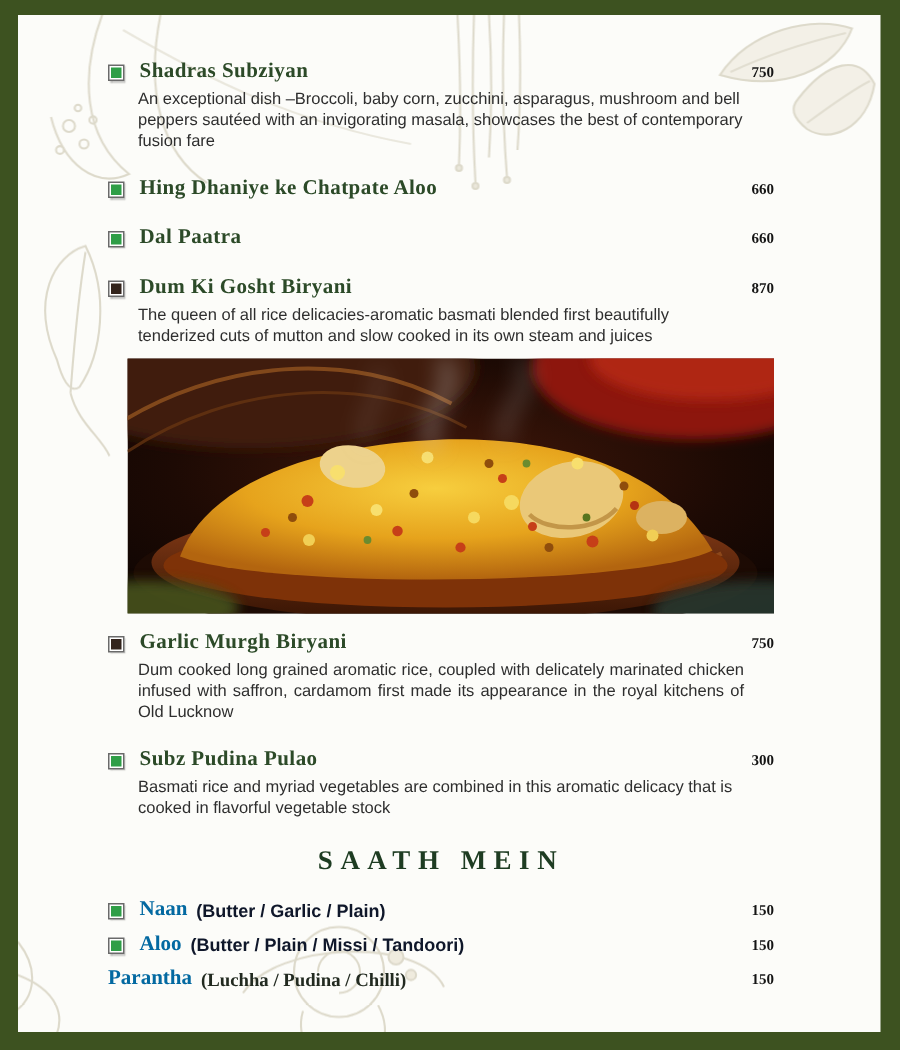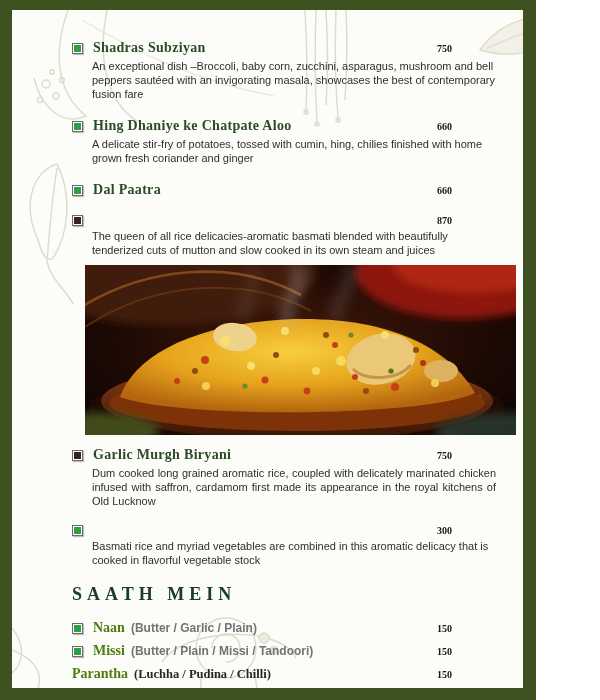--- a/index.html
+++ b/index.html
@@ -1,41 +1,41 @@
 <!DOCTYPE html>
 <html><head>
 <meta charset="utf-8">
 <style>
   html,body{margin:0;padding:0;background:#ffffff;}
   .page{
-    position:relative;width:536px;height:700px;box-sizing:border-box;
+    position:relative;width:600px;height:700px;box-sizing:border-box;
     background:#fcfcf9;
     border-style:solid;border-color:#3d5220;
     border-width:10px 13px 12px 12px;
     overflow:hidden;
     font-family:"Liberation Sans",sans-serif;
   }
   .wm{position:absolute;left:0;top:0;z-index:0;}
   .content{position:relative;z-index:1;padding:30px 71px 0 60px;}
   .item{margin-bottom:17px;}
   .item-head{display:flex;align-items:center;}
   .diet{width:9px;height:9px;border:1px solid #6a6a6a;background:#fff;margin-right:10px;flex:0 0 auto;position:relative;box-shadow:1px 1px 1px rgba(0,0,0,.25);}
   .diet::after{content:'';position:absolute;left:1px;top:1px;right:1px;bottom:1px;}
   .diet.veg::after{background:#2f9e47;}
   .diet.nonveg::after{background:#33241c;}
   .item-name{font-family:"Liberation Serif",serif;font-weight:bold;font-size:14px;color:#2c4a28;letter-spacing:.3px;}
   .item-price{margin-left:auto;font-family:"Liberation Serif",serif;font-weight:bold;font-size:10px;color:#141414;}
   .item-desc{font-size:11px;line-height:14px;color:#2e2e2e;padding-left:20px;margin-top:3px;width:424px;box-sizing:border-box;}
   .item-desc.justify{text-align:justify;}
   .photo-wrap{margin:8px 0 12px 13px;width:431px;height:170px;line-height:0;}
-  .section-title{margin-top:15px;font-family:"Liberation Serif",serif;font-weight:bold;font-size:18px;letter-spacing:5px;color:#1e3c22;}
+  .section-title{margin-top:15px;text-align:center;font-family:"Liberation Serif",serif;font-weight:bold;font-size:18px;letter-spacing:5px;color:#1e3c22;}
   .side-list{margin-top:15px;}
   .side-row{display:flex;align-items:center;margin-bottom:7px;}
-  .side-name{font-family:"Liberation Serif",serif;font-weight:bold;font-size:14px;color:#4d7c0f;}
-  .side-opts{font-size:12px;font-weight:bold;color:#737373;margin-left:6px;}
+  .side-name{font-family:"Liberation Serif",serif;font-weight:bold;font-size:14px;color:#0369a1;}
+  .side-opts{font-size:12px;font-weight:bold;color:#0f172a;margin-left:6px;}
   .side-opts.serif{font-family:"Liberation Serif",serif;font-size:12.5px;color:#222a20;}
 </style>
 </head>
 <body>
 
 <div class="page">
 
   <svg class="wm" width="575" height="678" viewBox="0 0 575 678">
     <g fill="none" stroke="#dad6c6" stroke-width="1.4" opacity="0.9">
 
@@ -89,37 +89,37 @@
       </div>
       <div class="item-desc">An exceptional dish –Broccoli, baby corn, zucchini, asparagus, mushroom and bell peppers sautéed with an invigorating masala, showcases the best of contemporary fusion fare</div>
     </div>
 
     <div class="item">
       <div class="item-head">
         <span class="diet veg"></span>
         <span class="item-name">Hing Dhaniye ke Chatpate Aloo</span>
         <span class="item-price">660</span>
       </div>
-      <div class="item-desc">A delicate stir-fry of potatoes, tossed with cumin, hing, chilies finished with home grown fresh coriander and ginger</div>
     </div>
 
     <div class="item">
       <div class="item-head">
         <span class="diet veg"></span>
         <span class="item-name">Dal Paatra</span>
         <span class="item-price">660</span>
       </div>
     </div>
 
     <div class="item" style="margin-bottom:6px;">
       <div class="item-head">
         <span class="diet nonveg"></span>
+        <span class="item-name">Dum Ki Gosht Biryani</span>
         <span class="item-price">870</span>
       </div>
-      <div class="item-desc">The queen of all rice delicacies-aromatic basmati blended with beautifully tenderized cuts of mutton and slow cooked in its own steam and juices</div>
+      <div class="item-desc">The queen of all rice delicacies-aromatic basmati blended first beautifully tenderized cuts of mutton and slow cooked in its own steam and juices</div>
     </div>
 
     <div class="photo-wrap">
       <svg width="431" height="170" viewBox="0 0 431 170">
         <defs>
           <radialGradient id="bgG" cx="50%" cy="45%" r="78%">
             <stop offset="0%" stop-color="#43180a"></stop>
               <stop offset="55%" stop-color="#1d0a04"></stop>
               <stop offset="100%" stop-color="#090302"></stop>
           </radialGradient>
@@ -204,37 +204,38 @@
         <span class="diet nonveg"></span>
         <span class="item-name">Garlic Murgh Biryani</span>
         <span class="item-price">750</span>
       </div>
       <div class="item-desc justify">Dum cooked long grained aromatic rice, coupled with delicately marinated chicken infused with saffron, cardamom first made its appearance in the royal kitchens of Old Lucknow</div>
     </div>
 
     <div class="item">
       <div class="item-head">
         <span class="diet veg"></span>
+        <span class="item-name">Subz Pudina Pulao</span>
         <span class="item-price">300</span>
       </div>
       <div class="item-desc">Basmati rice and myriad vegetables are combined in this aromatic delicacy that is cooked in flavorful vegetable stock</div>
     </div>
 
     <div class="section-title">SAATH MEIN</div>
 
     <div class="side-list">
       <div class="side-row">
         <span class="diet veg"></span>
         <span class="side-name">Naan</span>
         <span class="side-opts">(Butter / Garlic / Plain)</span>
         <span class="item-price">150</span>
       </div>
       <div class="side-row">
         <span class="diet veg"></span>
-        <span class="side-name">Missi</span>
+        <span class="side-name">Aloo</span>
         <span class="side-opts">(Butter / Plain / Missi / Tandoori)</span>
         <span class="item-price">150</span>
       </div>
       <div class="side-row">
 
         <span class="side-name">Parantha</span>
         <span class="side-opts serif">(Luchha / Pudina / Chilli)</span>
         <span class="item-price">150</span>
       </div>
     </div>

